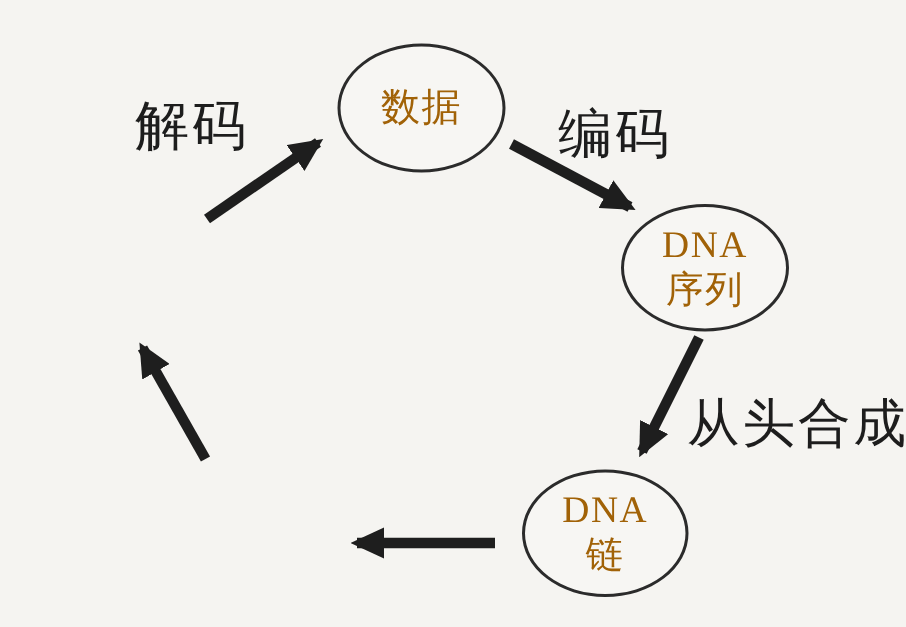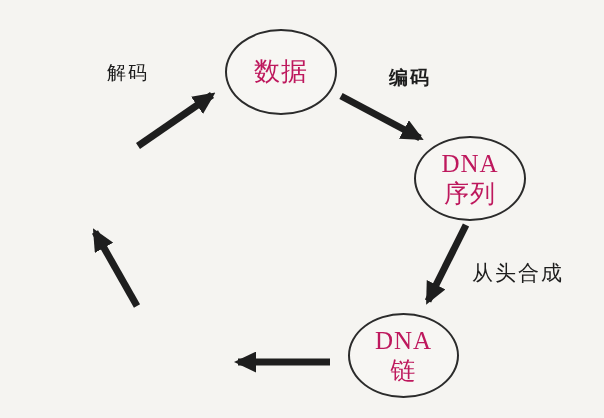--- a/index.html
+++ b/index.html
@@ -24,31 +24,31 @@
   }
   .node {
     position: absolute;
     border: 2.5px solid #2b2b2b;
     border-radius: 50%;
     background: #f7f6f3;
     display: flex;
     align-items: center;
     justify-content: center;
     text-align: center;
-    color: #be185d;
+    color: #a16207;
     font-size: 26px;
     line-height: 1.18;
     white-space: pre-line;
     letter-spacing: 1px;
     box-sizing: border-box;
   }
   .edge-label {
     position: absolute;
     color: #1d1d1d;
-    font-size: 19px;
+    font-size: 36px;
     letter-spacing: 2px;
     text-align: center;
     white-space: nowrap;
   }
   .arrow-line {
     stroke: #1e1e1e;
     stroke-width: 7;
     fill: none;
   }
 </style>
@@ -75,18 +75,18 @@
   <div class="node" style="left:414px; top:136px; width:112px; height:85px; font-size:25px;">DNA
 序列</div>
 
   <div class="node" style="left:348px; top:313px; width:111px; height:85px; font-size:25px;">DNA
 链</div>
 
 
 
   <div class="edge-label" style="left:88px;  top:60px;  width:80px;">解码</div>
 
-  <div class="edge-label" style="left:370px; top:65px;  width:80px;font-weight:bold;">编码</div>
+  <div class="edge-label" style="left:370px; top:65px;  width:80px;">编码</div>
 
-  <div class="edge-label" style="left:458px; top:259px; width:120px; font-size:21px;">从头合成</div>
+  <div class="edge-label" style="left:458px; top:259px; width:120px; font-size:35px;">从头合成</div>
 
 
 </div>
 
 </body></html>

